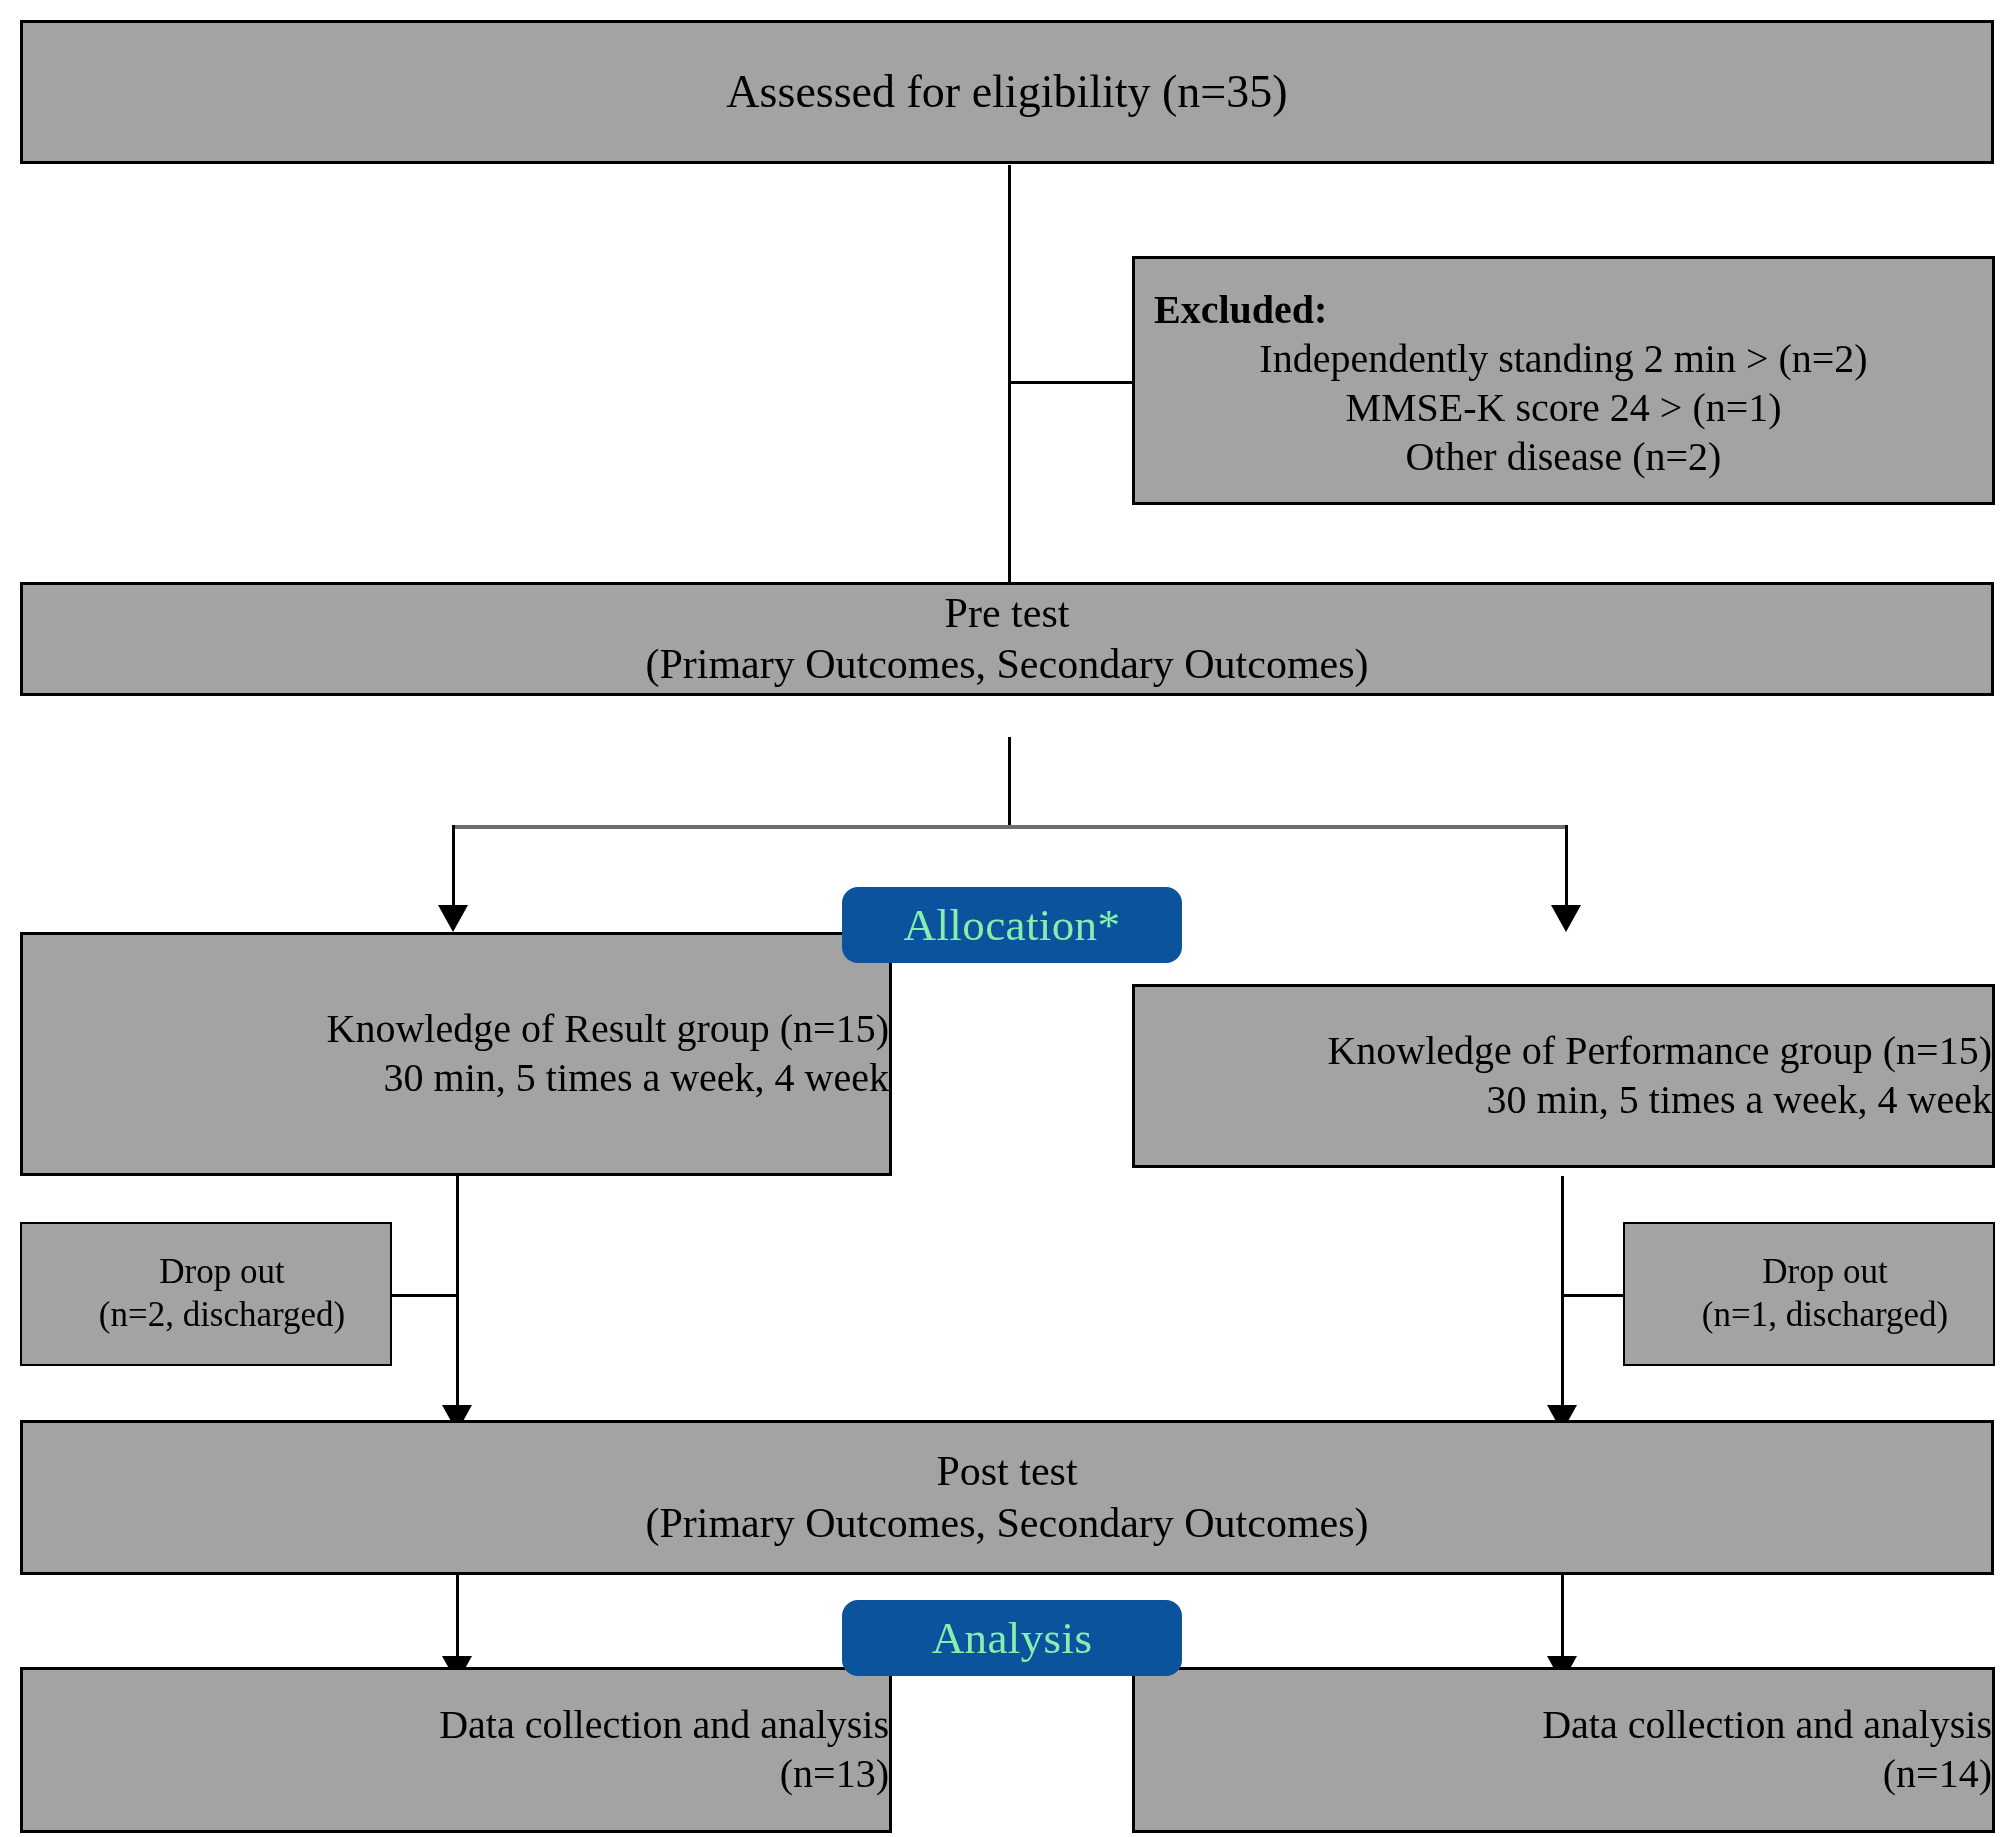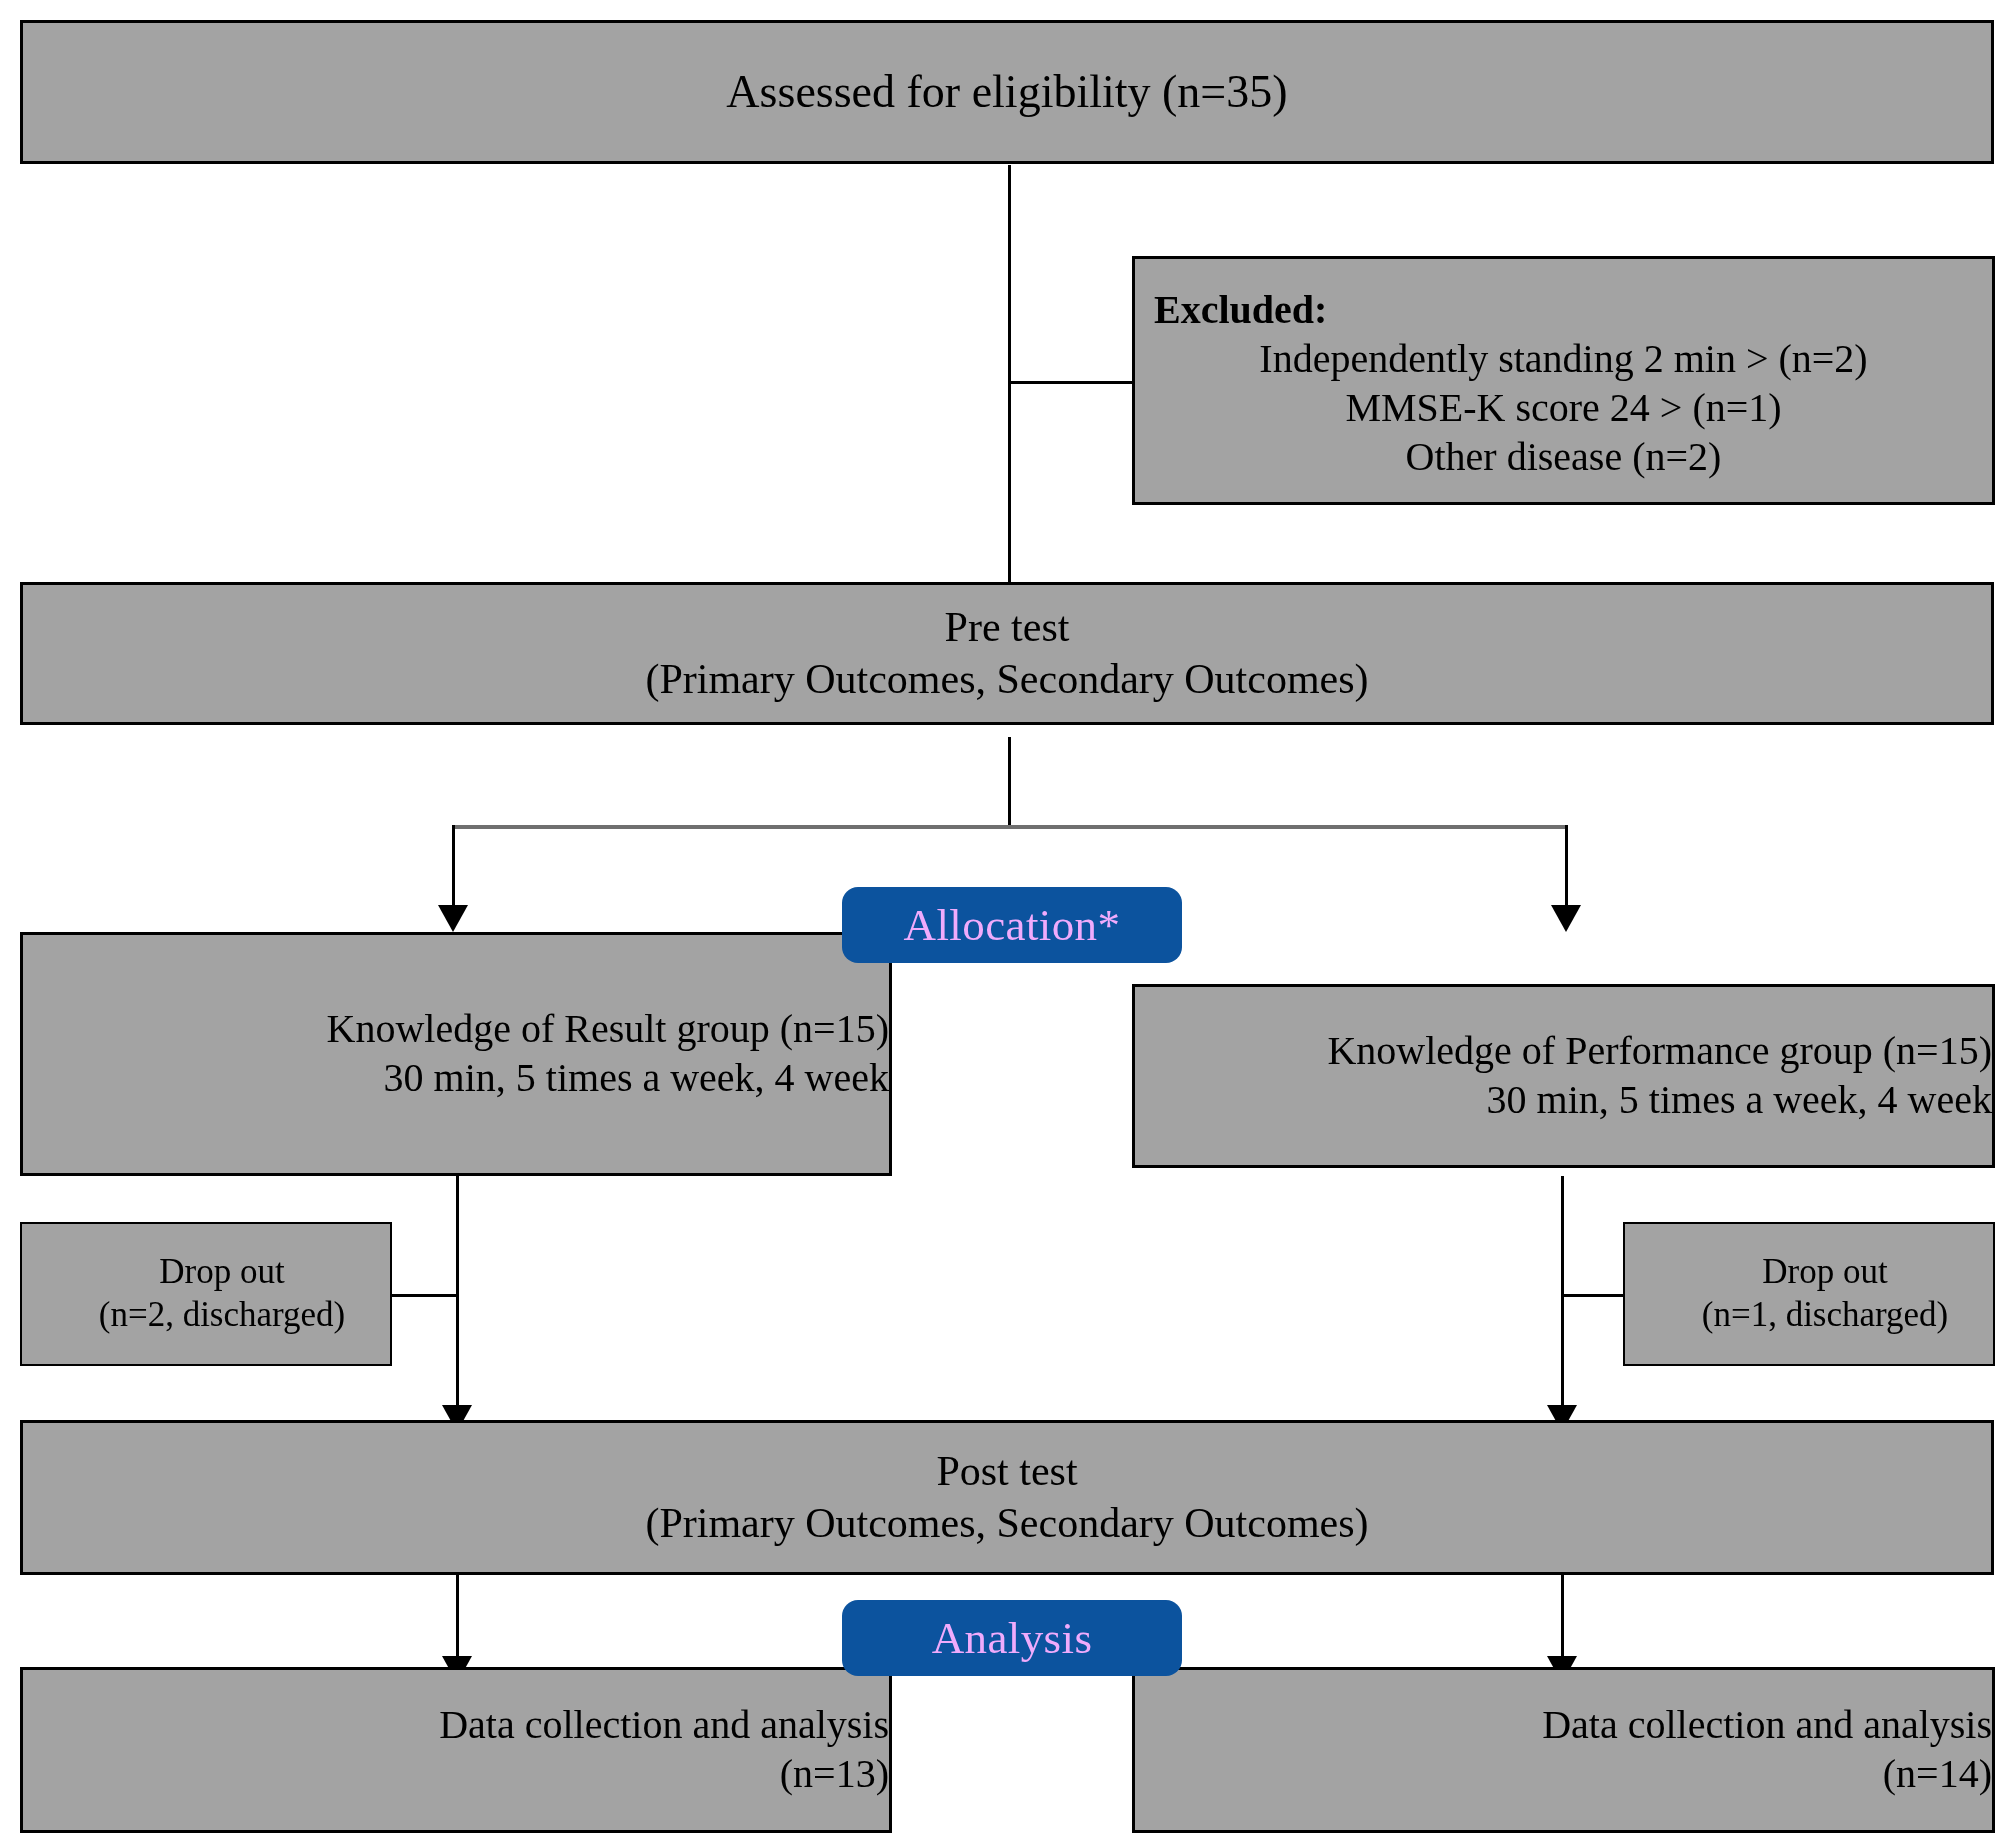--- a/index.html
+++ b/index.html
@@ -84,21 +84,21 @@
     border-right: 15px solid transparent;
     border-top: 27.5px solid #000000;
     z-index: 3;
   }
 
   
   .badge {
     position: absolute;
     box-sizing: border-box;
     background: #0C539E;
-    color: #f0abfc;
+    color: #86efac;
     border-radius: 16px;
     display: flex;
     align-items: center;
     justify-content: center;
     font-size: 45px;
     letter-spacing: 0.4px;
     z-index: 9;
     white-space: nowrap;
   }
 </style>
@@ -115,21 +115,21 @@
 
   <div class="hline" style="left:1008px; top:381px; width:126px;"></div>
 
   <div id="excluded-box" class="node fs-md" style="left:1132px; top:256px; width:863px; height:249px;">
     <span class="hdr">Excluded:</span>
     <span class="ln">Independently standing 2 min &gt; (n=2)</span>
     <span class="ln">MMSE-K score 24 &gt; (n=1)</span>
     <span class="ln">Other disease (n=2)</span>
   </div>
 
-  <div class="node fs-lg" style="left:20px; top:582px; width:1974px; height:143px;">
+  <div class="node fs-lg" style="left:20px; top:582px; width:1974px; height:114px;">
     <span class="ln">Pre test</span>
     <span class="ln">(Primary Outcomes, Secondary Outcomes)</span>
   </div>
 
   <div class="vline" style="left:1008px; top:737px; height:90px;"></div>
 
   <div class="hline grey" style="left:452px; top:825px; width:1116px;"></div>
 
   <div class="vline" style="left:452px; top:825px; height:89px;"></div>
   <div class="arrow" style="left:438px; top:905px;"></div>

